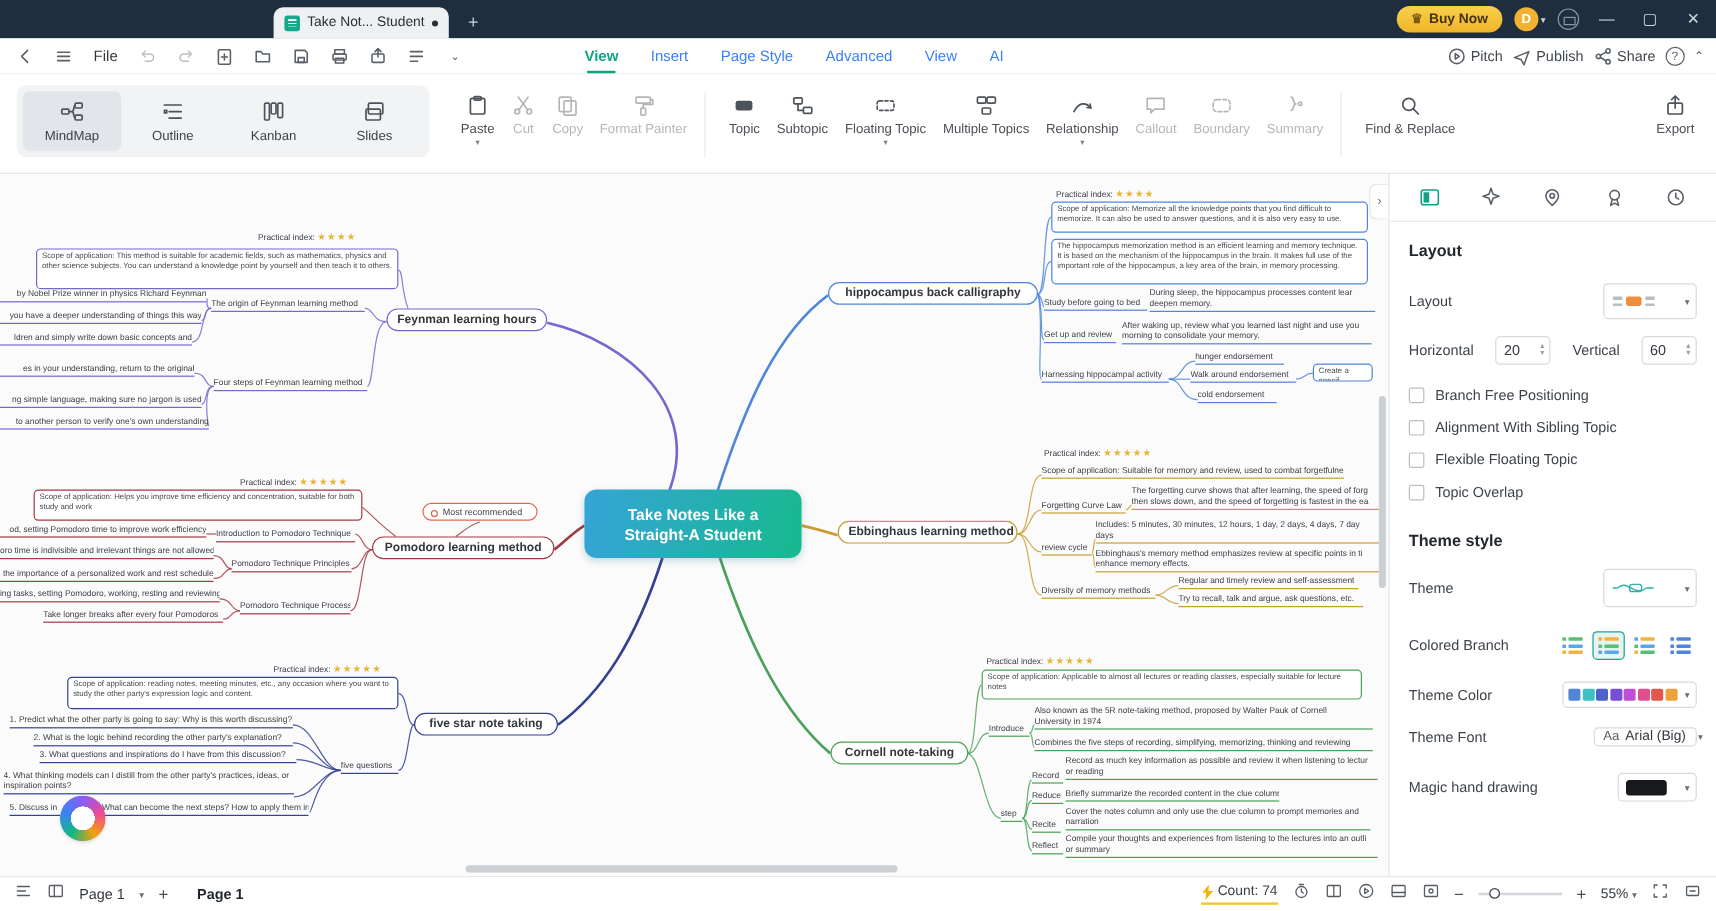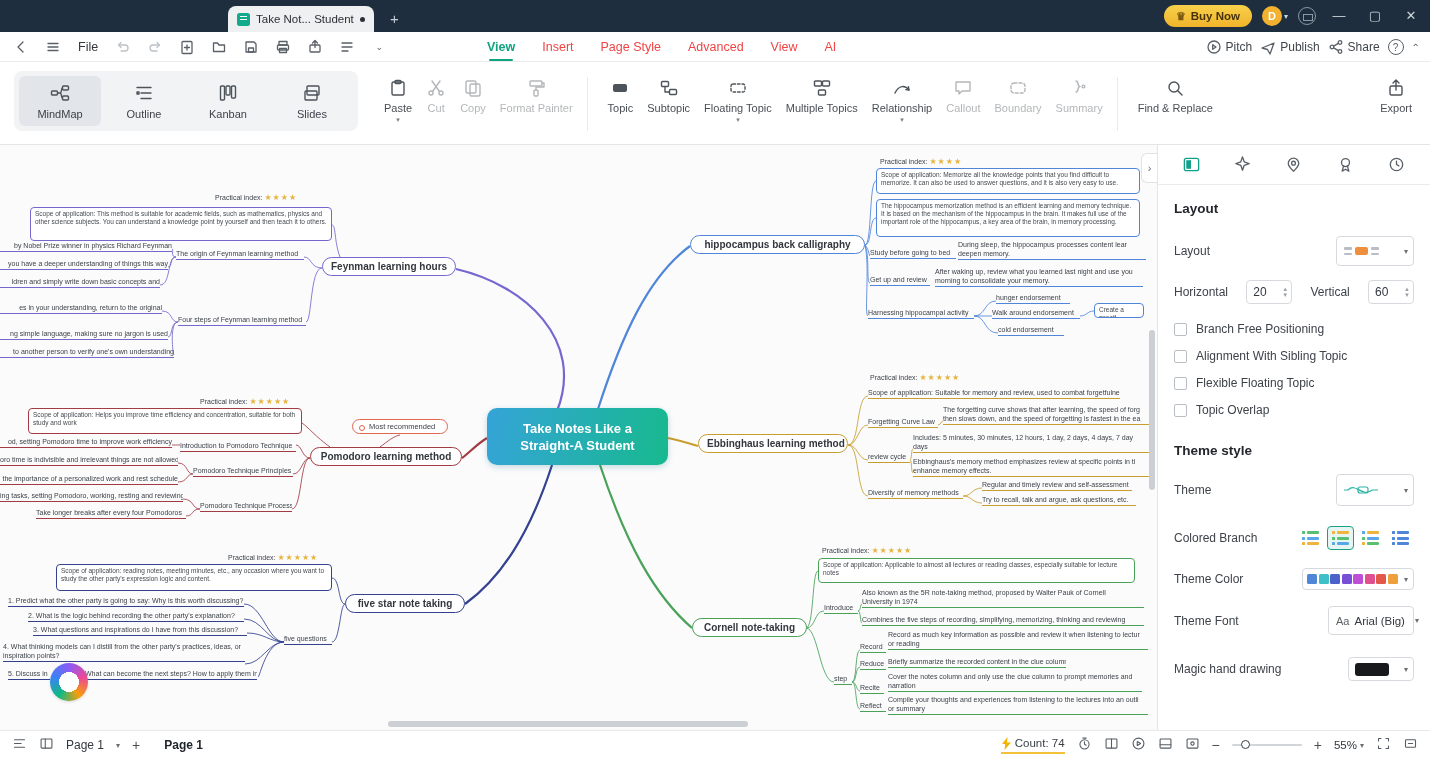--- a/index.html
+++ b/index.html
@@ -28,21 +28,21 @@
   .gift-circ::after { content:""; position:absolute; left:4px; top:6px; width:8px; height:5px; border:1px solid #8b97a1; }
   .win-btn { width:26px; text-align:center; color:#cdd5dc; font-size:13px; line-height:32px; height:32px; }
 
   
   .menubar { height:30px; background:#fff; border-bottom:1px solid #e9ebed; position:relative; display:flex; align-items:center; padding:0 10px; gap:10px; }
   .mi { width:16px; height:16px; fill:none; stroke:#5a6068; stroke-width:1.3; stroke-linecap:round; stroke-linejoin:round; }
   .mi.dim { stroke:#bcc2c8; }
   .mbtn { display:grid; place-items:center; width:22px; height:22px; }
   .file-label { font-size:12.5px; color:#33383e; margin:0 4px; }
   .menu-tabs { position:absolute; left:487px; top:0; height:30px; display:flex; gap:27px; align-items:center; }
-  .mtab { font-size:12.5px; color:#ef4444; position:relative; height:30px; line-height:30px; }
+  .mtab { font-size:12.5px; color:#3b82f6; position:relative; height:30px; line-height:30px; }
   .mtab.active { color:#0fa380; font-weight:bold; }
   .mtab.active::after { content:""; position:absolute; left:2px; right:2px; bottom:1px; height:2.5px; border-radius:2px; background:#0fa380; }
   .menu-right { position:absolute; right:10px; top:0; height:30px; display:flex; align-items:center; gap:8px; }
   .mr-item { display:flex; align-items:center; gap:4px; font-size:12px; color:#40464d; }
   .qmark { width:16px; height:16px; border:1.2px solid #5a6068; border-radius:50%; font-size:10px; display:grid; place-items:center; color:#5a6068; }
   .chev-up { font-size:10px; color:#5a6068; }
 
   
   .toolbar { height:83px; background:#fff; border-bottom:1px solid #e3e5e8; display:flex; align-items:flex-start; padding-top:9px; position:relative; }
   .ic { width:20px; height:20px; fill:none; stroke:#4d535a; stroke-width:1.4; stroke-linecap:round; stroke-linejoin:round; }
@@ -106,21 +106,21 @@
   .chk { width:13px; height:13px; border:1px solid #b9bec5; border-radius:2px; background:#fff; flex:none; }
   .theme-dd { width:78px; height:32px; padding-left:5px; }
   .cb-opts { display:flex; gap:3px; }
   .cb-opt { width:27px; height:24px; border:1px solid transparent; border-radius:4px; display:flex; flex-direction:column; justify-content:center; gap:2.5px; padding-left:4px; }
   .cb-opt.selected { border-color:#19a188; background:#e6f5f1; }
   .cb-bar { display:flex; gap:2px; align-items:center; }
   .cb-sq { width:3px; height:3px; border-radius:.5px; }
   .cb-ln { width:12px; height:3px; border-radius:1px; }
   .tc-dd { width:112px; height:22px; padding-left:4px; gap:1.5px; }
   .tc-chip { width:10px; height:10px; border-radius:1.5px; flex:none; }
-  .font-dd { width:86px; height:29px; padding-left:7px; gap:5px; }
+  .font-dd { width:86px; height:16px; padding-left:7px; gap:5px; }
   .font-aa { font-size:11px; color:#5a6068; }
   .font-val { font-size:11.5px; color:#33383e; white-space:nowrap; }
   .magic-dd { width:66px; height:24px; padding-left:6px; }
   .magic-swatch { width:34px; height:13px; background:#17191c; border-radius:3px; }
 
   
   .statusbar { height:29px; background:#fff; border-top:1px solid #e6e8ea; display:flex; align-items:center; padding:0 12px; gap:12px; }
   .si { width:15px; height:15px; fill:none; stroke:#565c63; stroke-width:1.3; stroke-linecap:round; stroke-linejoin:round; }
   .sb-text { font-size:12px; color:#33383e; }
   .sb-caret { font-size:8px; color:#6a7077; }

